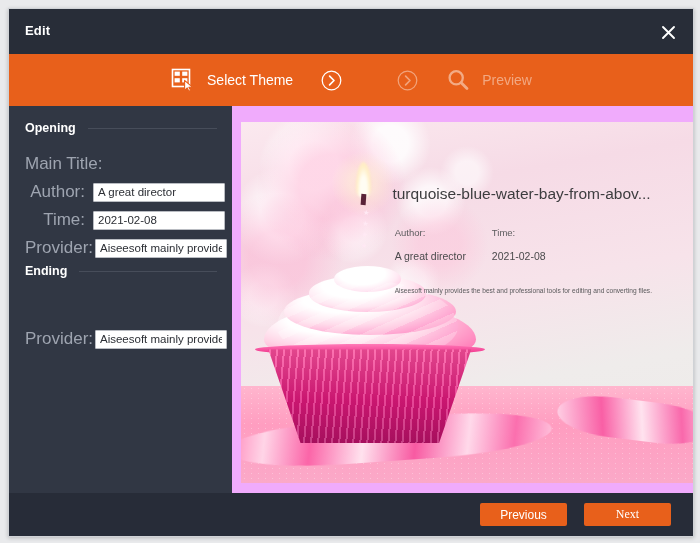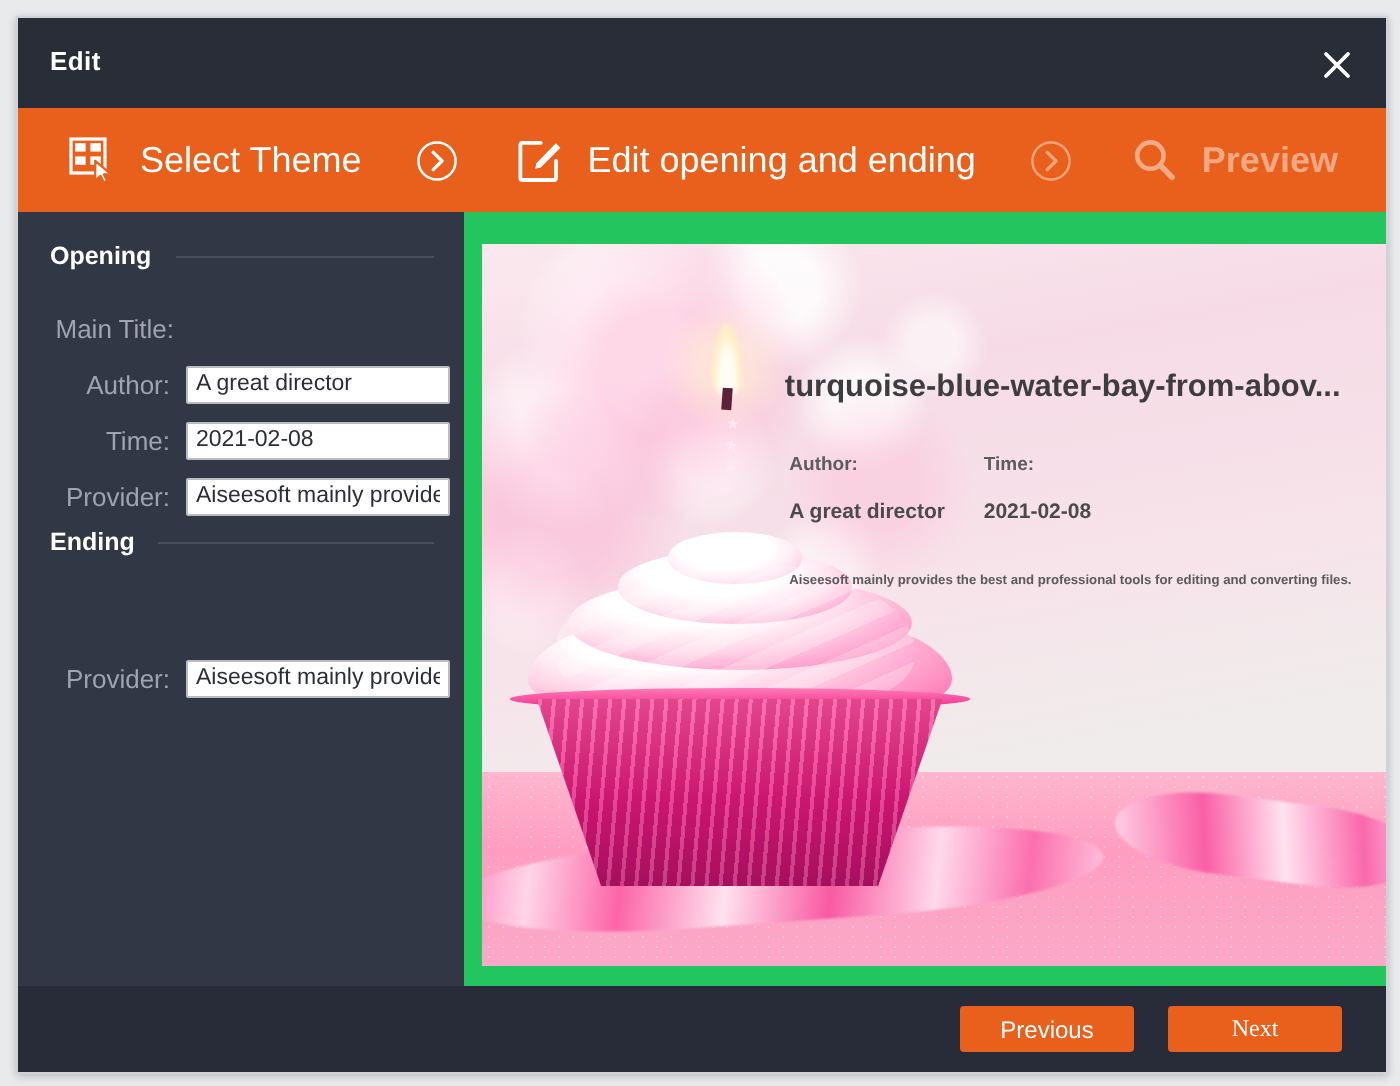--- a/index.html
+++ b/index.html
@@ -14,45 +14,45 @@
               letter-spacing:.2px;}
   .close-btn{position:absolute;right:10px;top:8px;width:30px;height:30px;display:flex;
              align-items:center;justify-content:center;cursor:pointer;}
   .close-btn svg{display:block;}
 
   
   .stepbar{position:absolute;left:0;top:45px;width:100%;height:52px;background:#e8601b;
            display:flex;align-items:center;justify-content:center;}
   .step{display:flex;align-items:center;cursor:pointer;}
   .step-ico{width:26px;height:26px;display:flex;align-items:center;justify-content:center;}
-  .step-label{margin-left:11px;color:#ffffff;font-size:18px;white-space:nowrap;}
-  .step.dim .step-label{color:#f2a882;font-weight:bold;}
+  .step-label{margin-left:11px;color:#ffffff;font-size:14px;white-space:nowrap;}
+  .step.dim .step-label{color:#f2a882;}
   .chev{width:30px;display:flex;align-items:center;justify-content:center;margin:0 9px;cursor:pointer;}
   .chev.dim{opacity:.42;}
   .gap1{width:14px;}
   .gap2{width:14px;}
 
   
   .sidebar{position:absolute;left:0;top:97px;width:223px;height:387px;background:#313744;}
   .sec-head{position:absolute;display:flex;align-items:center;width:192px;left:16px;}
   .sec-head .lbl{color:#ffffff;font-size:12.5px;font-weight:bold;white-space:nowrap;}
   .sec-head .rule{flex:1;height:1px;background:#474d5a;margin-left:12px;}
   #sec-open{top:15px;}
   #sec-end{top:158px;align-items:center;}
 
   .frow{position:absolute;left:16px;width:200px;height:22px;display:flex;align-items:center;}
-  .frow .fl{color:#9ea4b0;font-size:13px;text-align:right;width:62px;padding-right:8px;white-space:nowrap;}
+  .frow .fl{color:#9ea4b0;font-size:17px;text-align:right;width:62px;padding-right:8px;white-space:nowrap;}
   .frow input{width:132px;height:19px;box-sizing:border-box;border:1px solid #b9bcc2;
               background:#ffffff;color:#2c2f35;font-size:11.5px;font-family:"Liberation Sans",sans-serif;
               padding:0 4px;outline:none;border-radius:1px;}
   #r1{top:47px;} #r2{top:75px;} #r3{top:103px;} #r4{top:131px;}
   #r5{top:190px;} #r6{top:222px;}
 
   
-  .stage{position:absolute;left:223px;top:97px;width:461px;height:387px;background:#22c55e;font-weight:bold;}
+  .stage{position:absolute;left:223px;top:97px;width:461px;height:387px;background:#f0abfc;}
   .photo{position:absolute;left:9px;top:16px;width:452px;height:361px;overflow:hidden;
          background:#f2eeef;}
 
   
   .bg{position:absolute;inset:0;
       background:
         radial-gradient(circle at 16% 12%, rgba(255,255,255,.95) 0 5%, rgba(255,255,255,0) 11%),
         radial-gradient(circle at 33% 6%, rgba(255,255,255,.85) 0 4%, rgba(255,255,255,0) 9%),
         radial-gradient(circle at 9% 26%, rgba(255,255,255,.8) 0 4.5%, rgba(255,255,255,0) 10%),
         radial-gradient(circle at 25% 30%, rgba(255,255,255,.7) 0 3%, rgba(255,255,255,0) 8%),
@@ -166,29 +166,20 @@
 
     <div class="gap1"></div>
     <div class="chev">
       <svg width="21" height="21" viewBox="0 0 21 21">
         <circle cx="10.5" cy="10.5" r="9.3" fill="none" stroke="#ffffff" stroke-width="1.25"></circle>
         <path d="M8.6 6.2 L13 10.5 L8.6 14.8" fill="none" stroke="#ffffff" stroke-width="1.7" stroke-linecap="round" stroke-linejoin="round"></path>
       </svg>
     </div>
     <div class="gap1"></div>
 
-    <div class="step">
-      <span class="step-ico">
-        <svg width="24" height="24" viewBox="0 0 24 24">
-          <path d="M20 12.5 L20 21 Q20 22 19 22 L3.2 22 Q2.2 22 2.2 21 L2.2 4.4 Q2.2 3.4 3.2 3.4 L12.4 3.4" fill="none" stroke="#fff" stroke-width="1.9" stroke-linecap="round" stroke-linejoin="round"></path>
-          <path d="M10.2 13.6 L19.9 3.6 L22.2 5.9 L12.4 15.8 L9.6 16.4 Z" fill="#fff"></path>
-        </svg>
-      </span>
-      <span class="step-label">Edit opening and ending</span>
-    </div>
 
     <div class="gap2"></div>
     <div class="chev dim">
       <svg width="21" height="21" viewBox="0 0 21 21">
         <circle cx="10.5" cy="10.5" r="9.3" fill="none" stroke="#ffffff" stroke-width="1.25"></circle>
         <path d="M8.6 6.2 L13 10.5 L8.6 14.8" fill="none" stroke="#ffffff" stroke-width="1.7" stroke-linecap="round" stroke-linejoin="round"></path>
       </svg>
     </div>
     <div class="gap2"></div>
 

